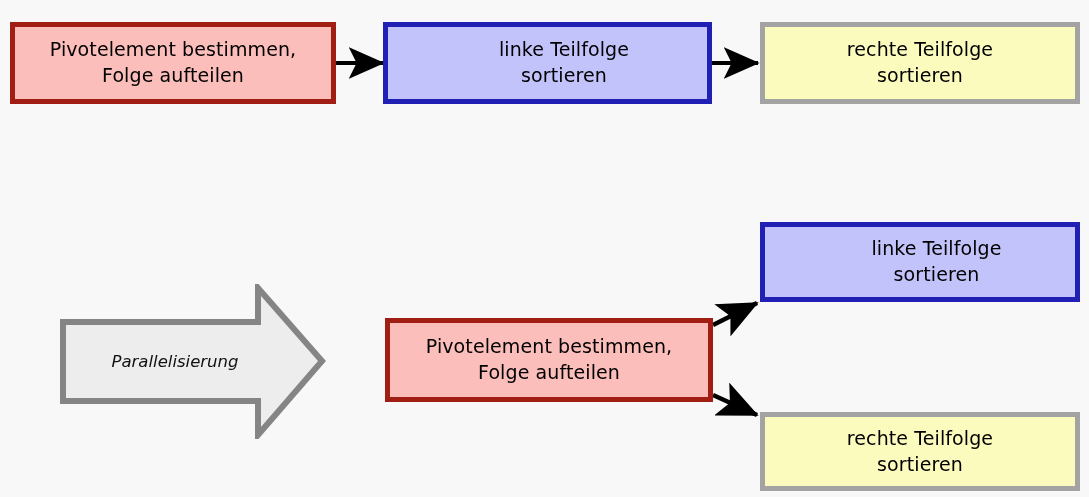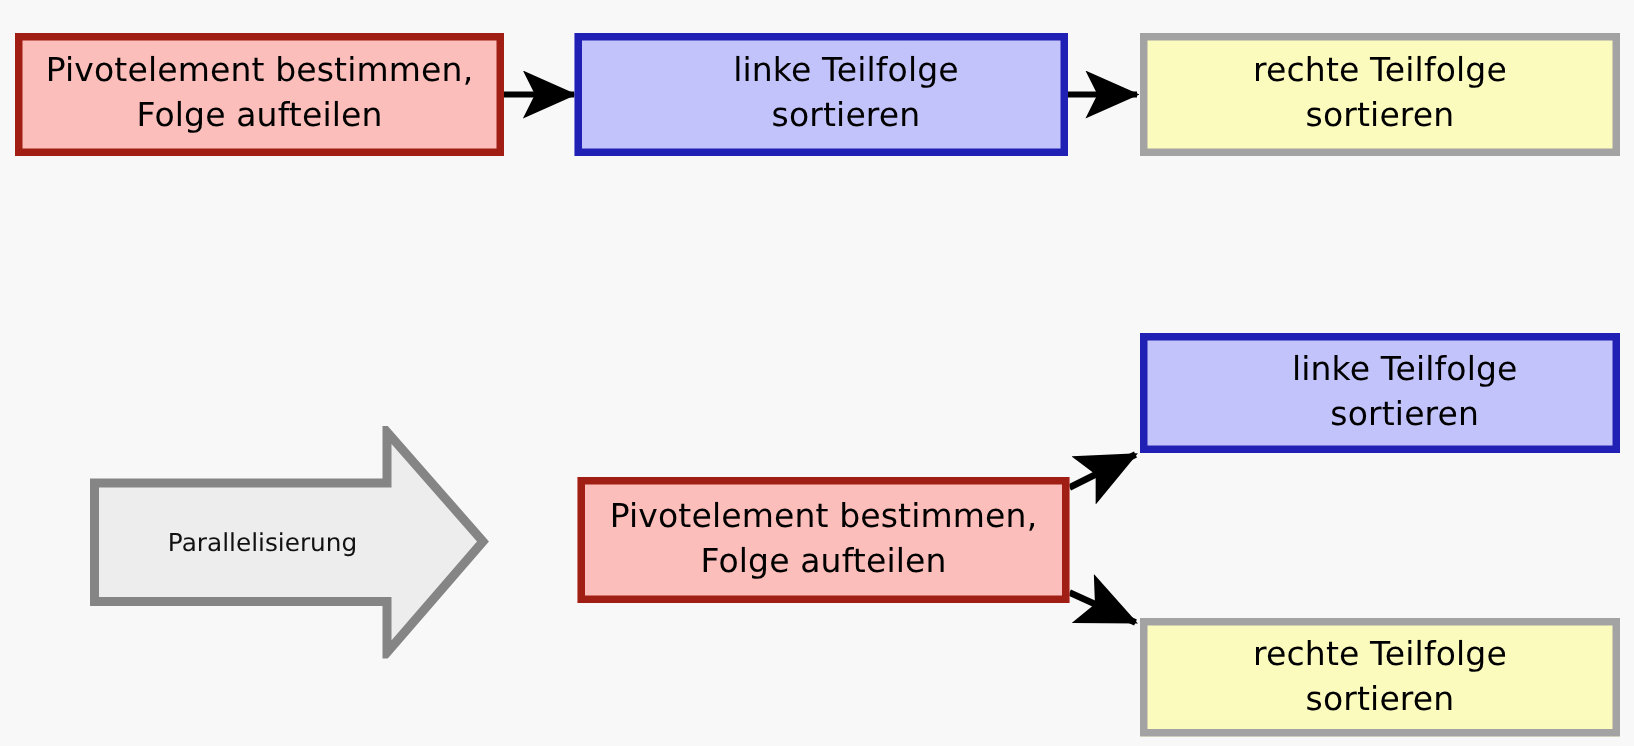--- a/index.html
+++ b/index.html
@@ -22,21 +22,21 @@
   }
   .node {
     position: absolute;
     box-sizing: border-box;
     display: flex;
     flex-direction: column;
     align-items: center;
     justify-content: center;
     text-align: right;
     color: #000000;
-    font-size: 22px;
+    font-size: 19px;
     line-height: 1.35;
     letter-spacing: 0.1px;
     white-space: pre-line;
   }
   .node .line { display: block; }
 
   .node-red {
     background: #fbbeba;
     border: 5px solid #a01e14;
   }
@@ -62,20 +62,21 @@
     left: 60px;
     top: 284px;
     width: 230px;
     height: 155px;
     display: flex;
     align-items: center;
     justify-content: center;
     font-size: 16.5px;
     color: #111111;
     pointer-events: none;
+    font-style: italic;
   }
 
   svg.connector {
     position: absolute;
     left: 0;
     top: 0;
     width: 1089px;
     height: 497px;
     overflow: visible;
     pointer-events: none;

